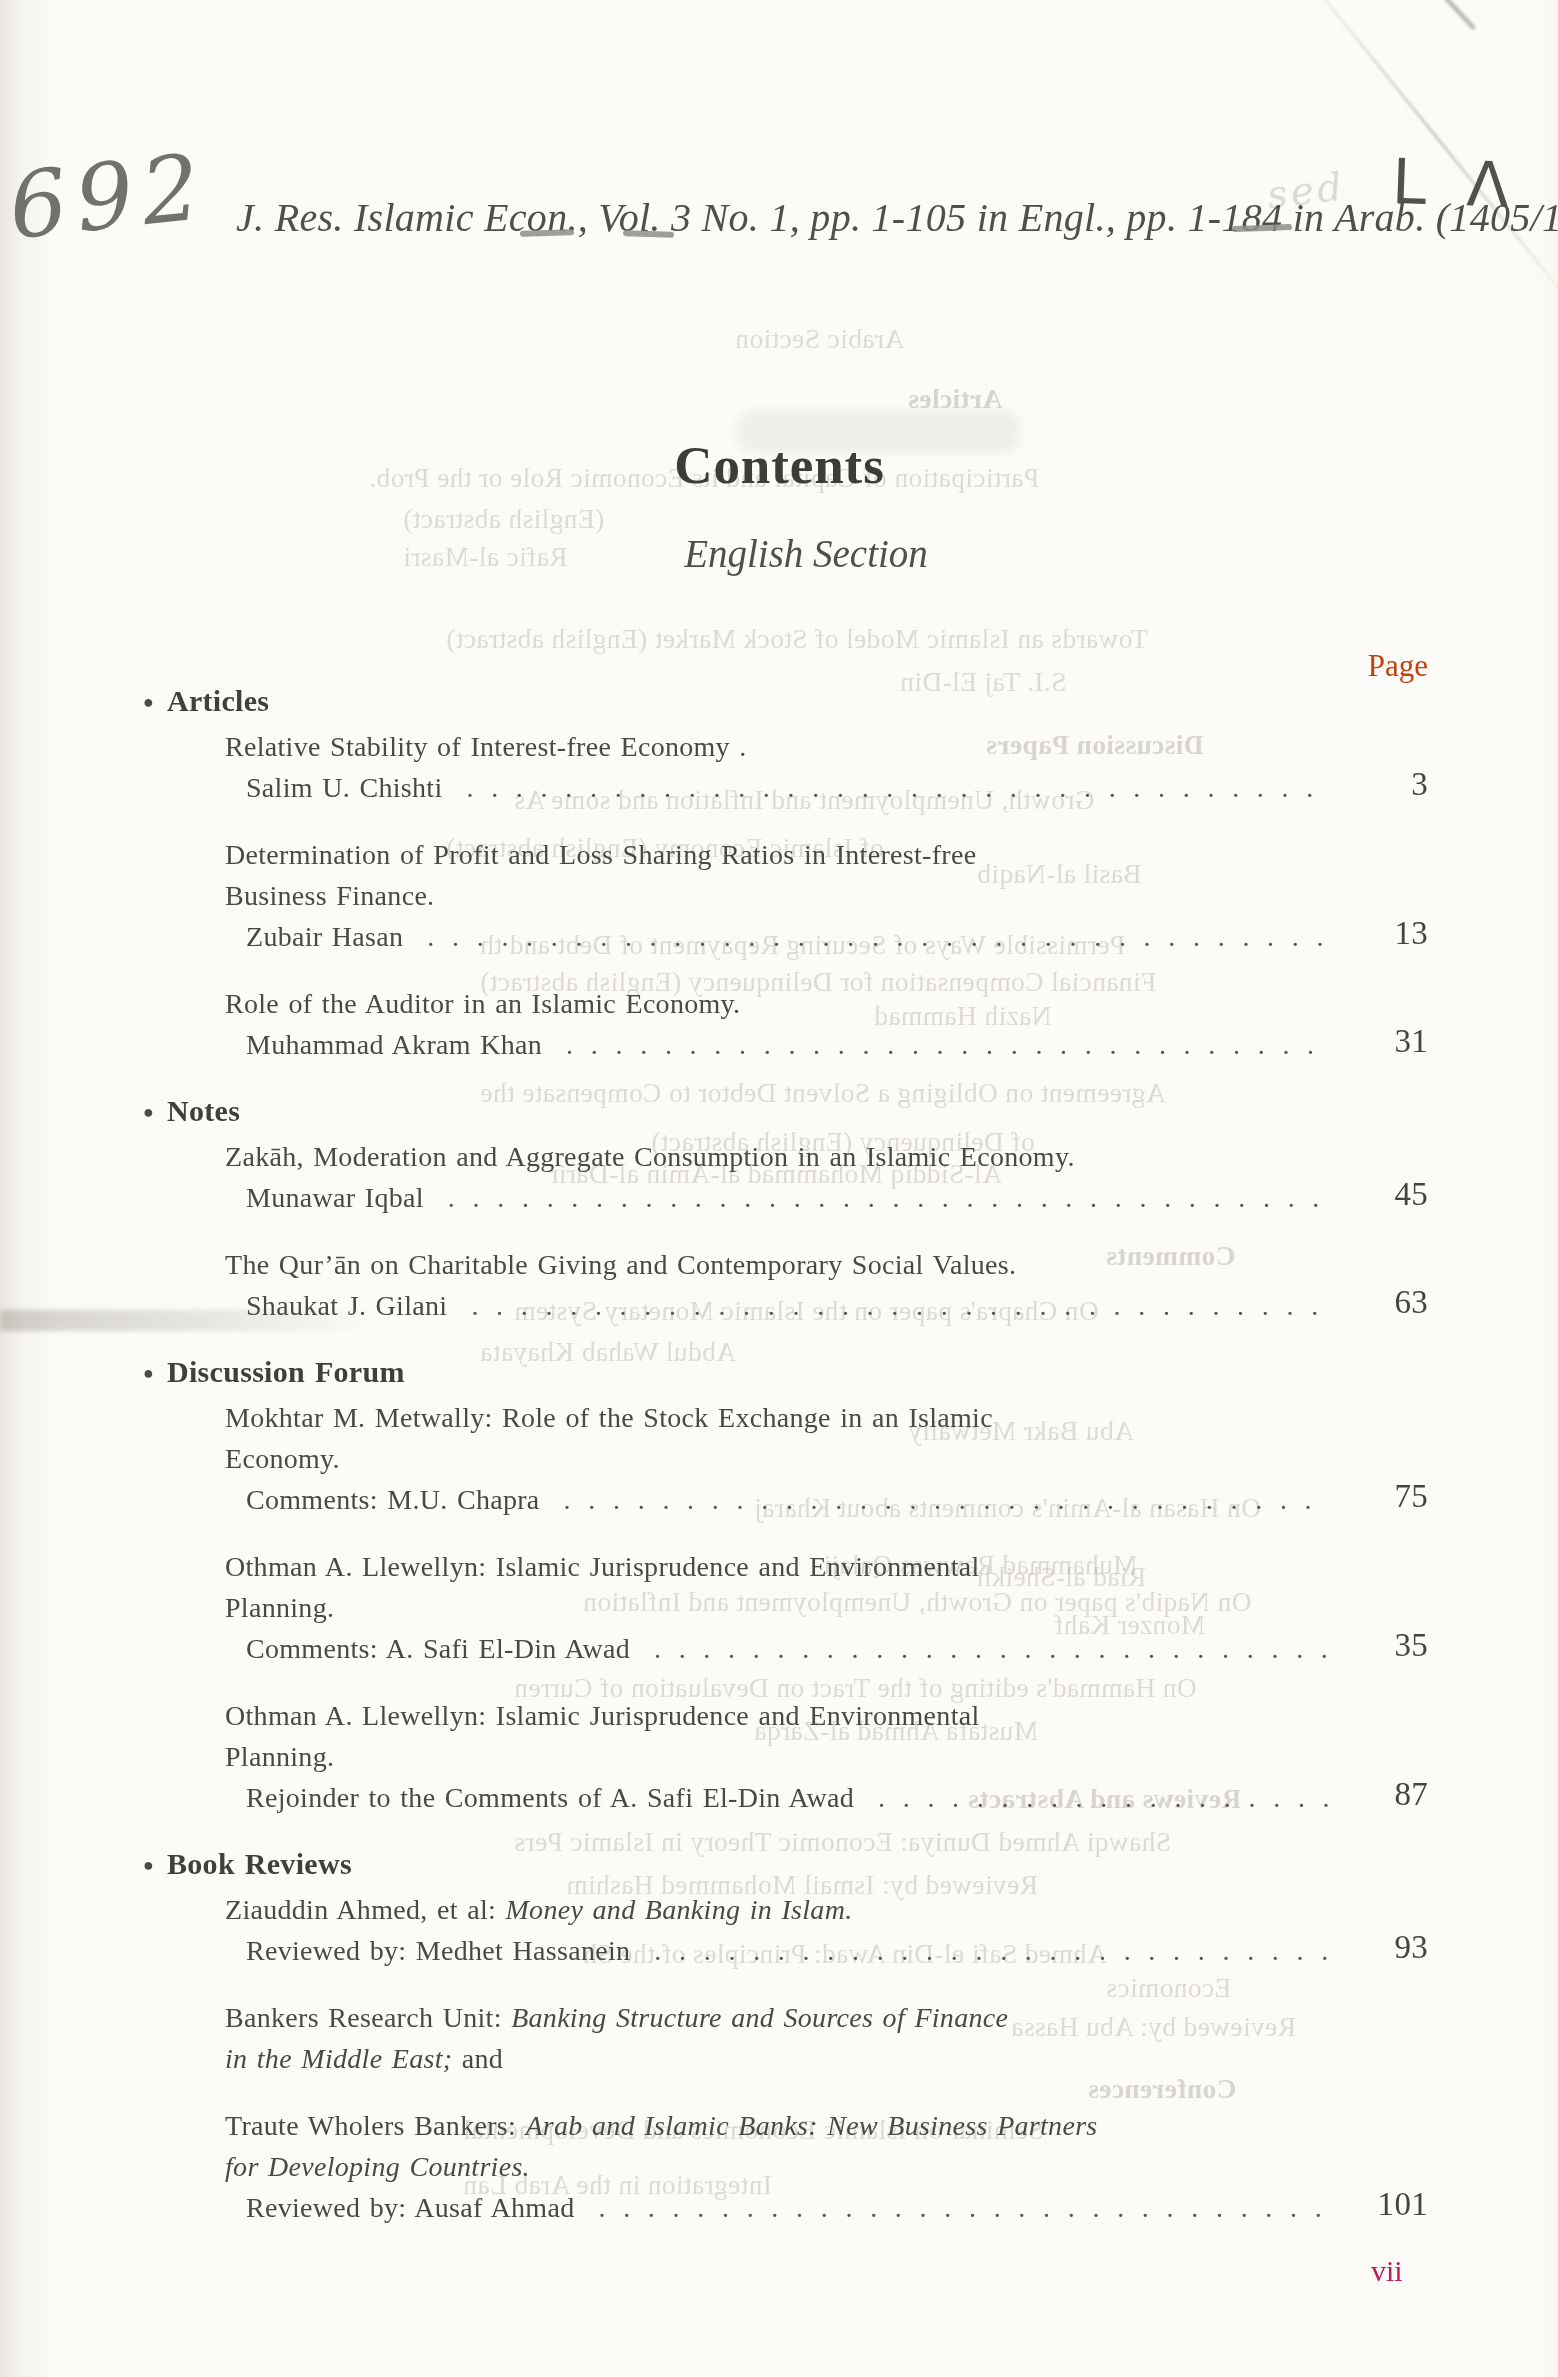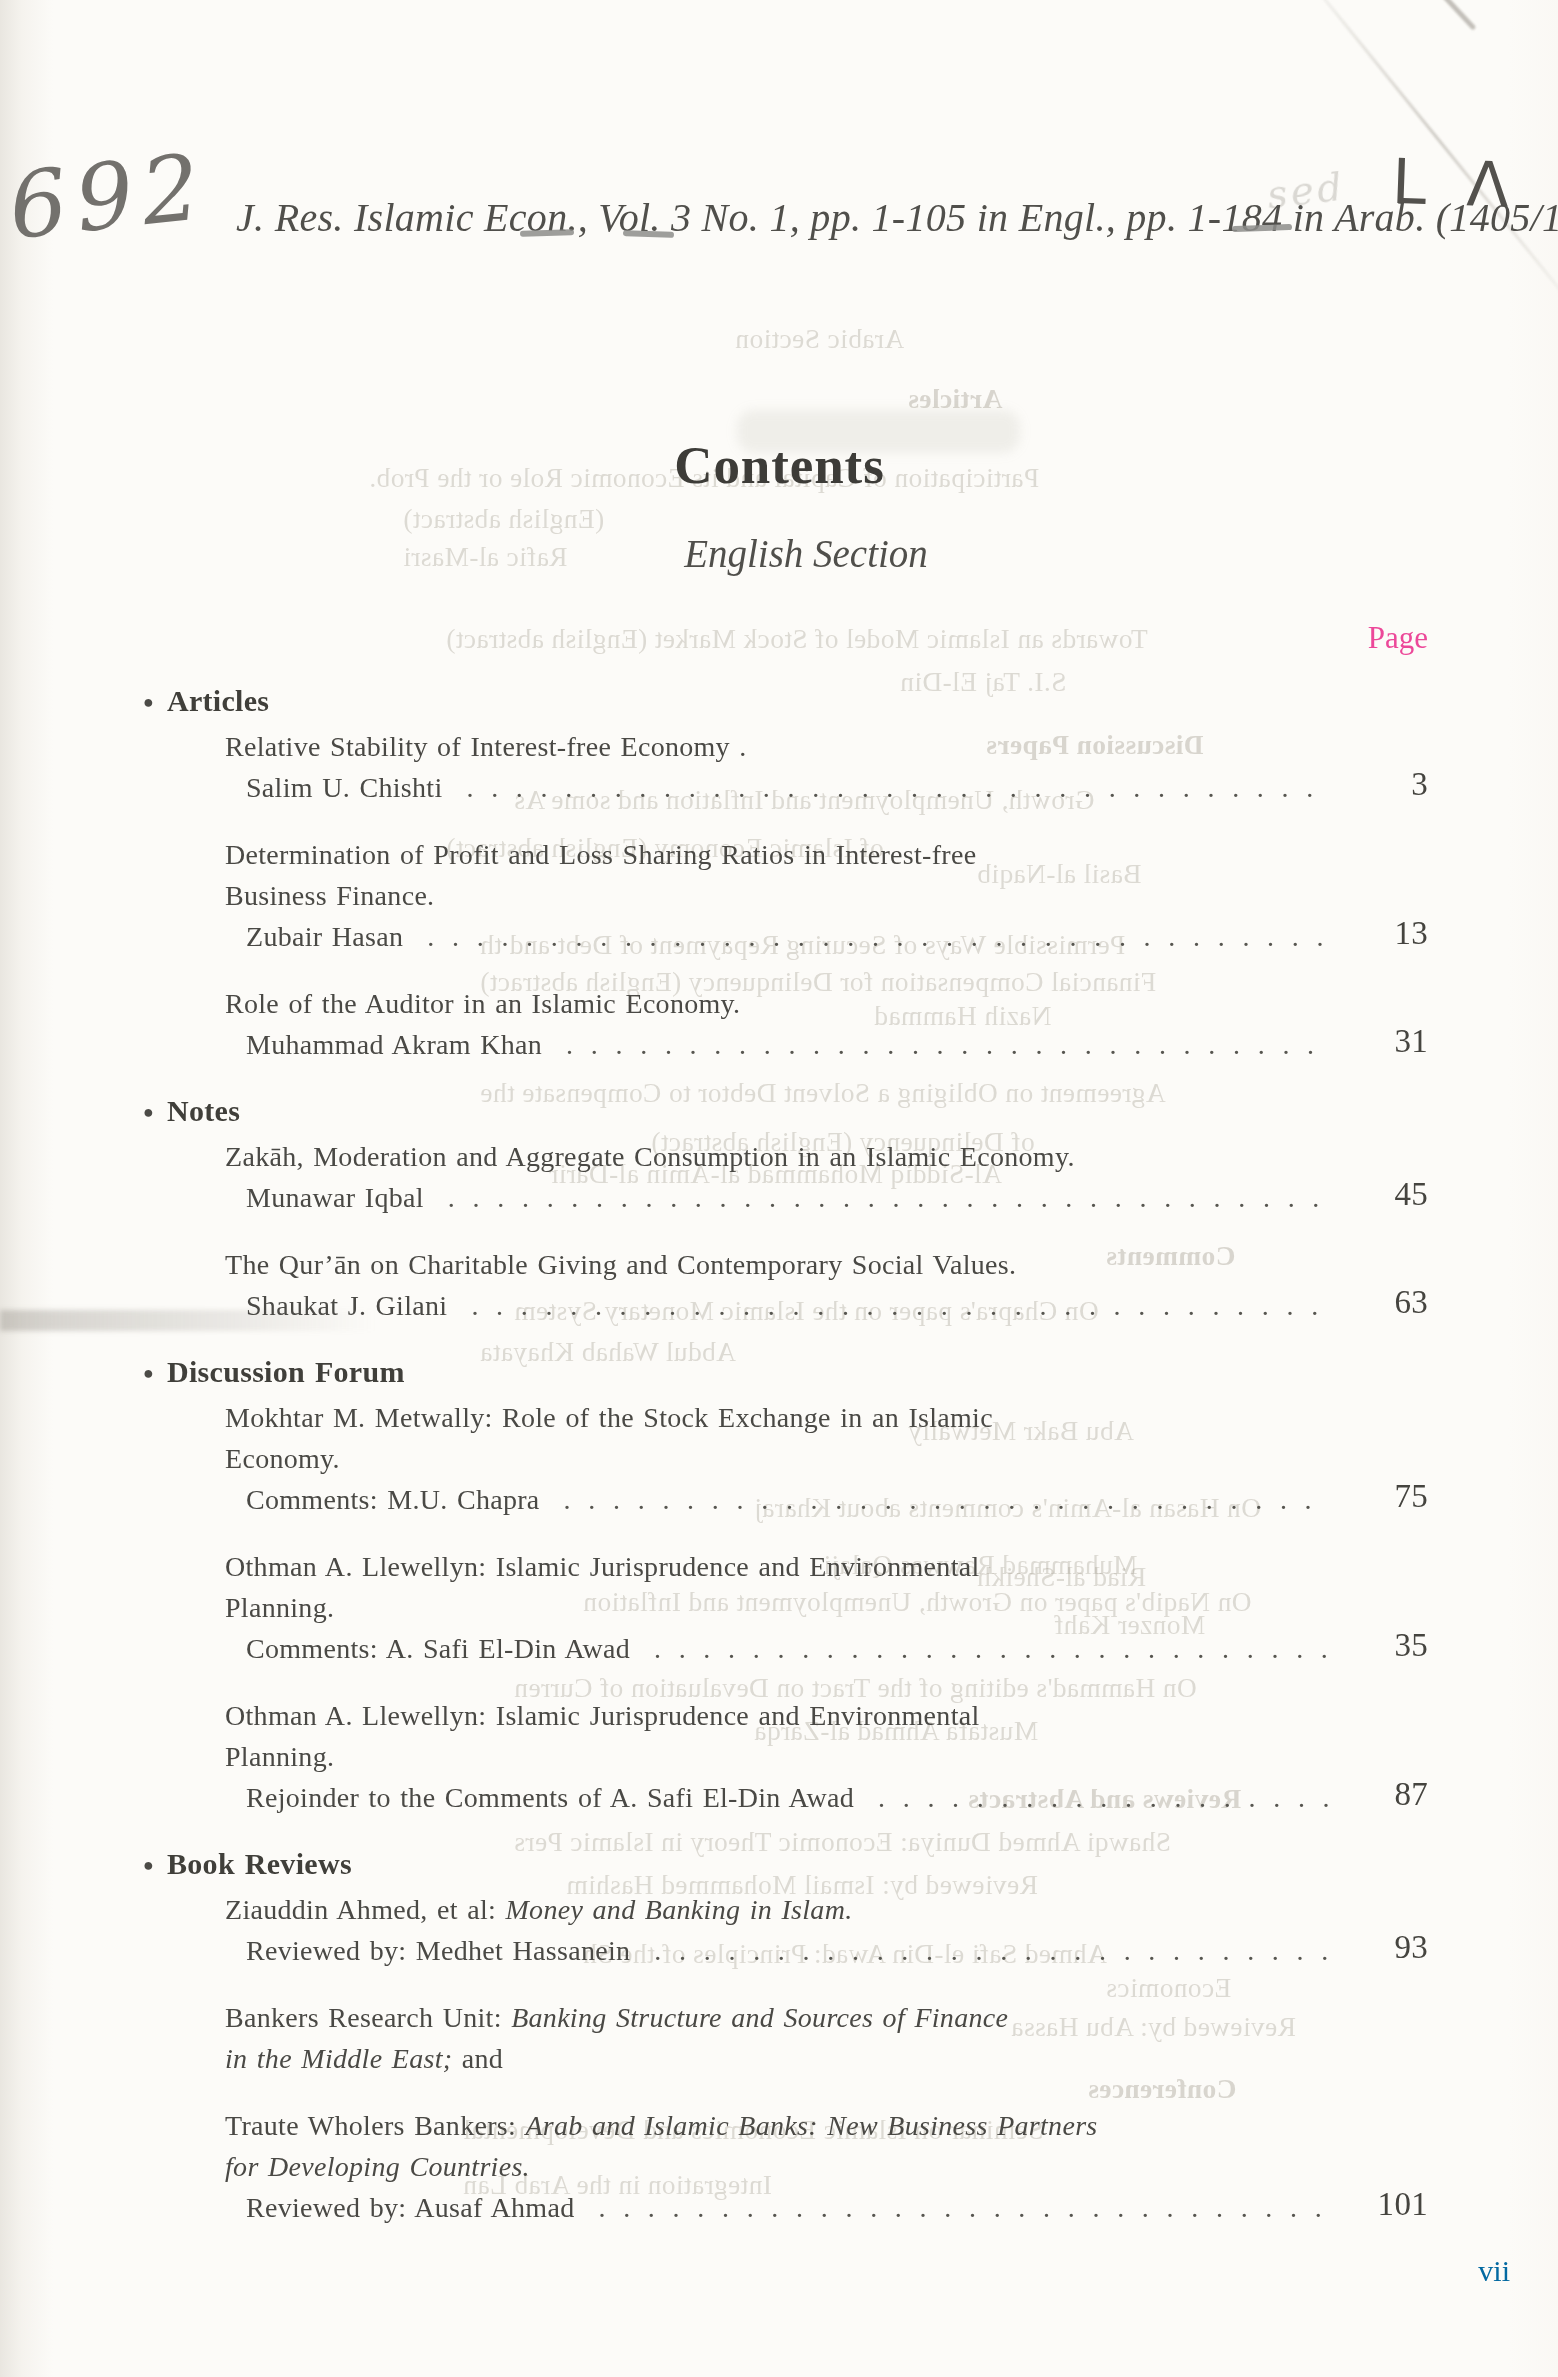--- a/index.html
+++ b/index.html
@@ -33,22 +33,22 @@
     color:#504f4b;letter-spacing:0.3px;white-space:nowrap;}
   .pmark{position:absolute;height:6px;background:#8d8d8b;border-radius:3.4px;opacity:.85;}
   .pmark1{left:520px;top:230px;width:54px;transform:rotate(-1.5deg);}
   .pmark2{left:623px;top:231px;width:51px;transform:rotate(2deg);}
   .pmark3{left:1232px;top:225px;width:60px;transform:rotate(-2deg);}
   
   .main-title{position:absolute;left:0;right:0;top:435px;text-align:center;
     font-size:53px;font-weight:bold;color:#3d3c38;letter-spacing:0.9px;}
   .sub-title{position:absolute;left:53px;right:0;top:531px;text-align:center;
     font-size:39px;font-style:italic;color:#504f4b;}
-  .page-col-label{position:absolute;left:1171px;top:620px;width:257px;text-align:right;
-    font-size:31px;color:#ec4899;}
+  .page-col-label{position:absolute;left:1171px;top:648px;width:257px;text-align:right;
+    font-size:31px;color:#c2410c;}
   
   .toc{position:absolute;left:143px;top:680px;width:1285px;}
   .toc-line{line-height:41px;font-size:28px;letter-spacing:0.3px;word-spacing:2.1px;}
   .section{margin-top:25px;}
   .section:first-child{margin-top:0;}
   .section-header{display:flex;align-items:baseline;color:#403f3a;}
   .bullet{font-size:18px;width:18px;margin-right:6px;color:#4c4b47;position:relative;top:-2.6px;}
   .section-label{font-weight:bold;font-size:30px;}
   .entry + .entry{margin-top:26px;}
   .title-line{margin-left:82px;color:#4a4945;}
@@ -56,22 +56,22 @@
   .author-row{display:flex;align-items:flex-start;margin-left:103px;color:#4a4945;}
   .author{white-space:nowrap;}
   .leader{flex:1;overflow:hidden;white-space:nowrap;letter-spacing:4.3px;margin:0 12px 0 24px;
     color:#56554f;font-size:28px;}
   .pagenum{flex:none;width:86px;text-align:right;font-size:33px;color:#45443f;position:relative;top:-3.4px;}
   
   .ghost{position:absolute;transform:scaleX(-1);white-space:nowrap;font-size:27.4px;
     color:#968f80;opacity:.30;filter:blur(0.6px);letter-spacing:0.4px;}
   .gb{font-weight:bold;opacity:.34;}
   
-  .folio{position:absolute;left:1424px;top:2254px;width:86px;text-align:right;
-    font-size:30px;color:#0369a1;}
+  .folio{position:absolute;left:1371px;top:2254px;width:86px;
+    font-size:30px;color:#be185d;}
 </style>
 </head>
 <body>
 
 <div>
     <div class="ghost" style="left: 735px; top: 324px;">Arabic Section</div>
     <div class="ghost gb" style="left: 908px; top: 384px;">Articles</div>
     <div class="ghost" style="left: 369px; top: 463px;">Participation of Capital and its Economic Role or the Prob.</div>
     <div class="ghost" style="left: 403px; top: 504px;">(English abstract)</div>
     <div class="ghost" style="left: 403px; top: 542px;">Rafic al-Masri</div>

